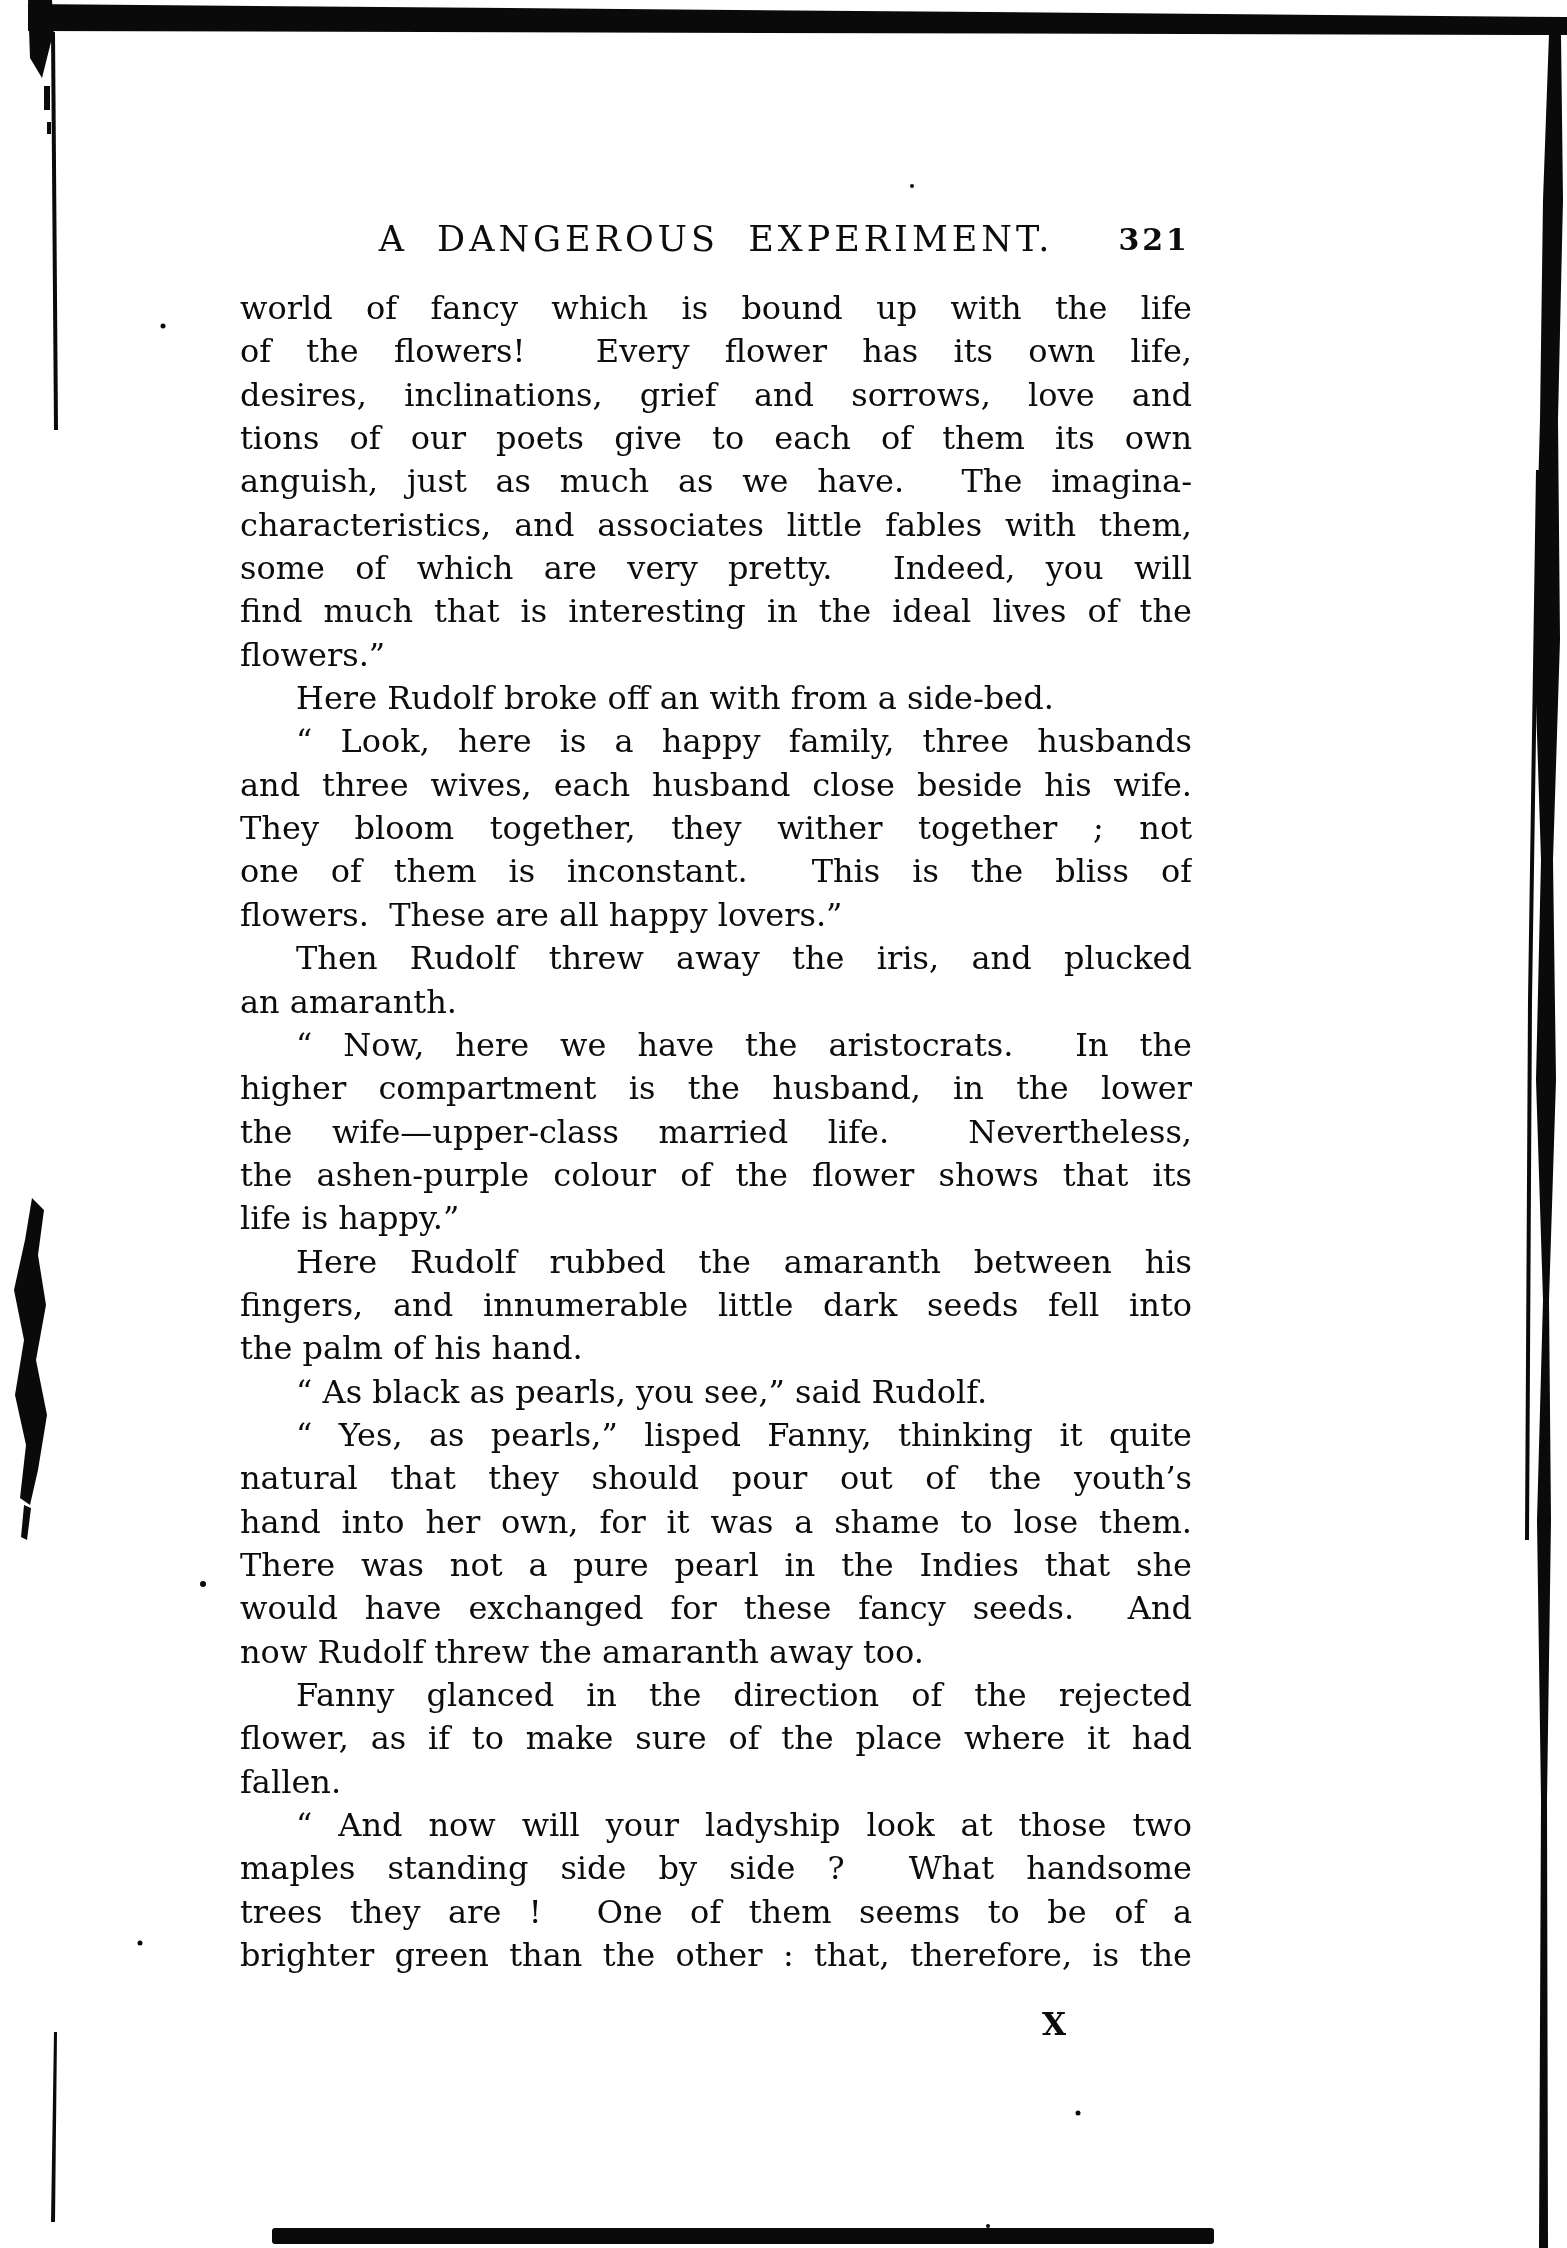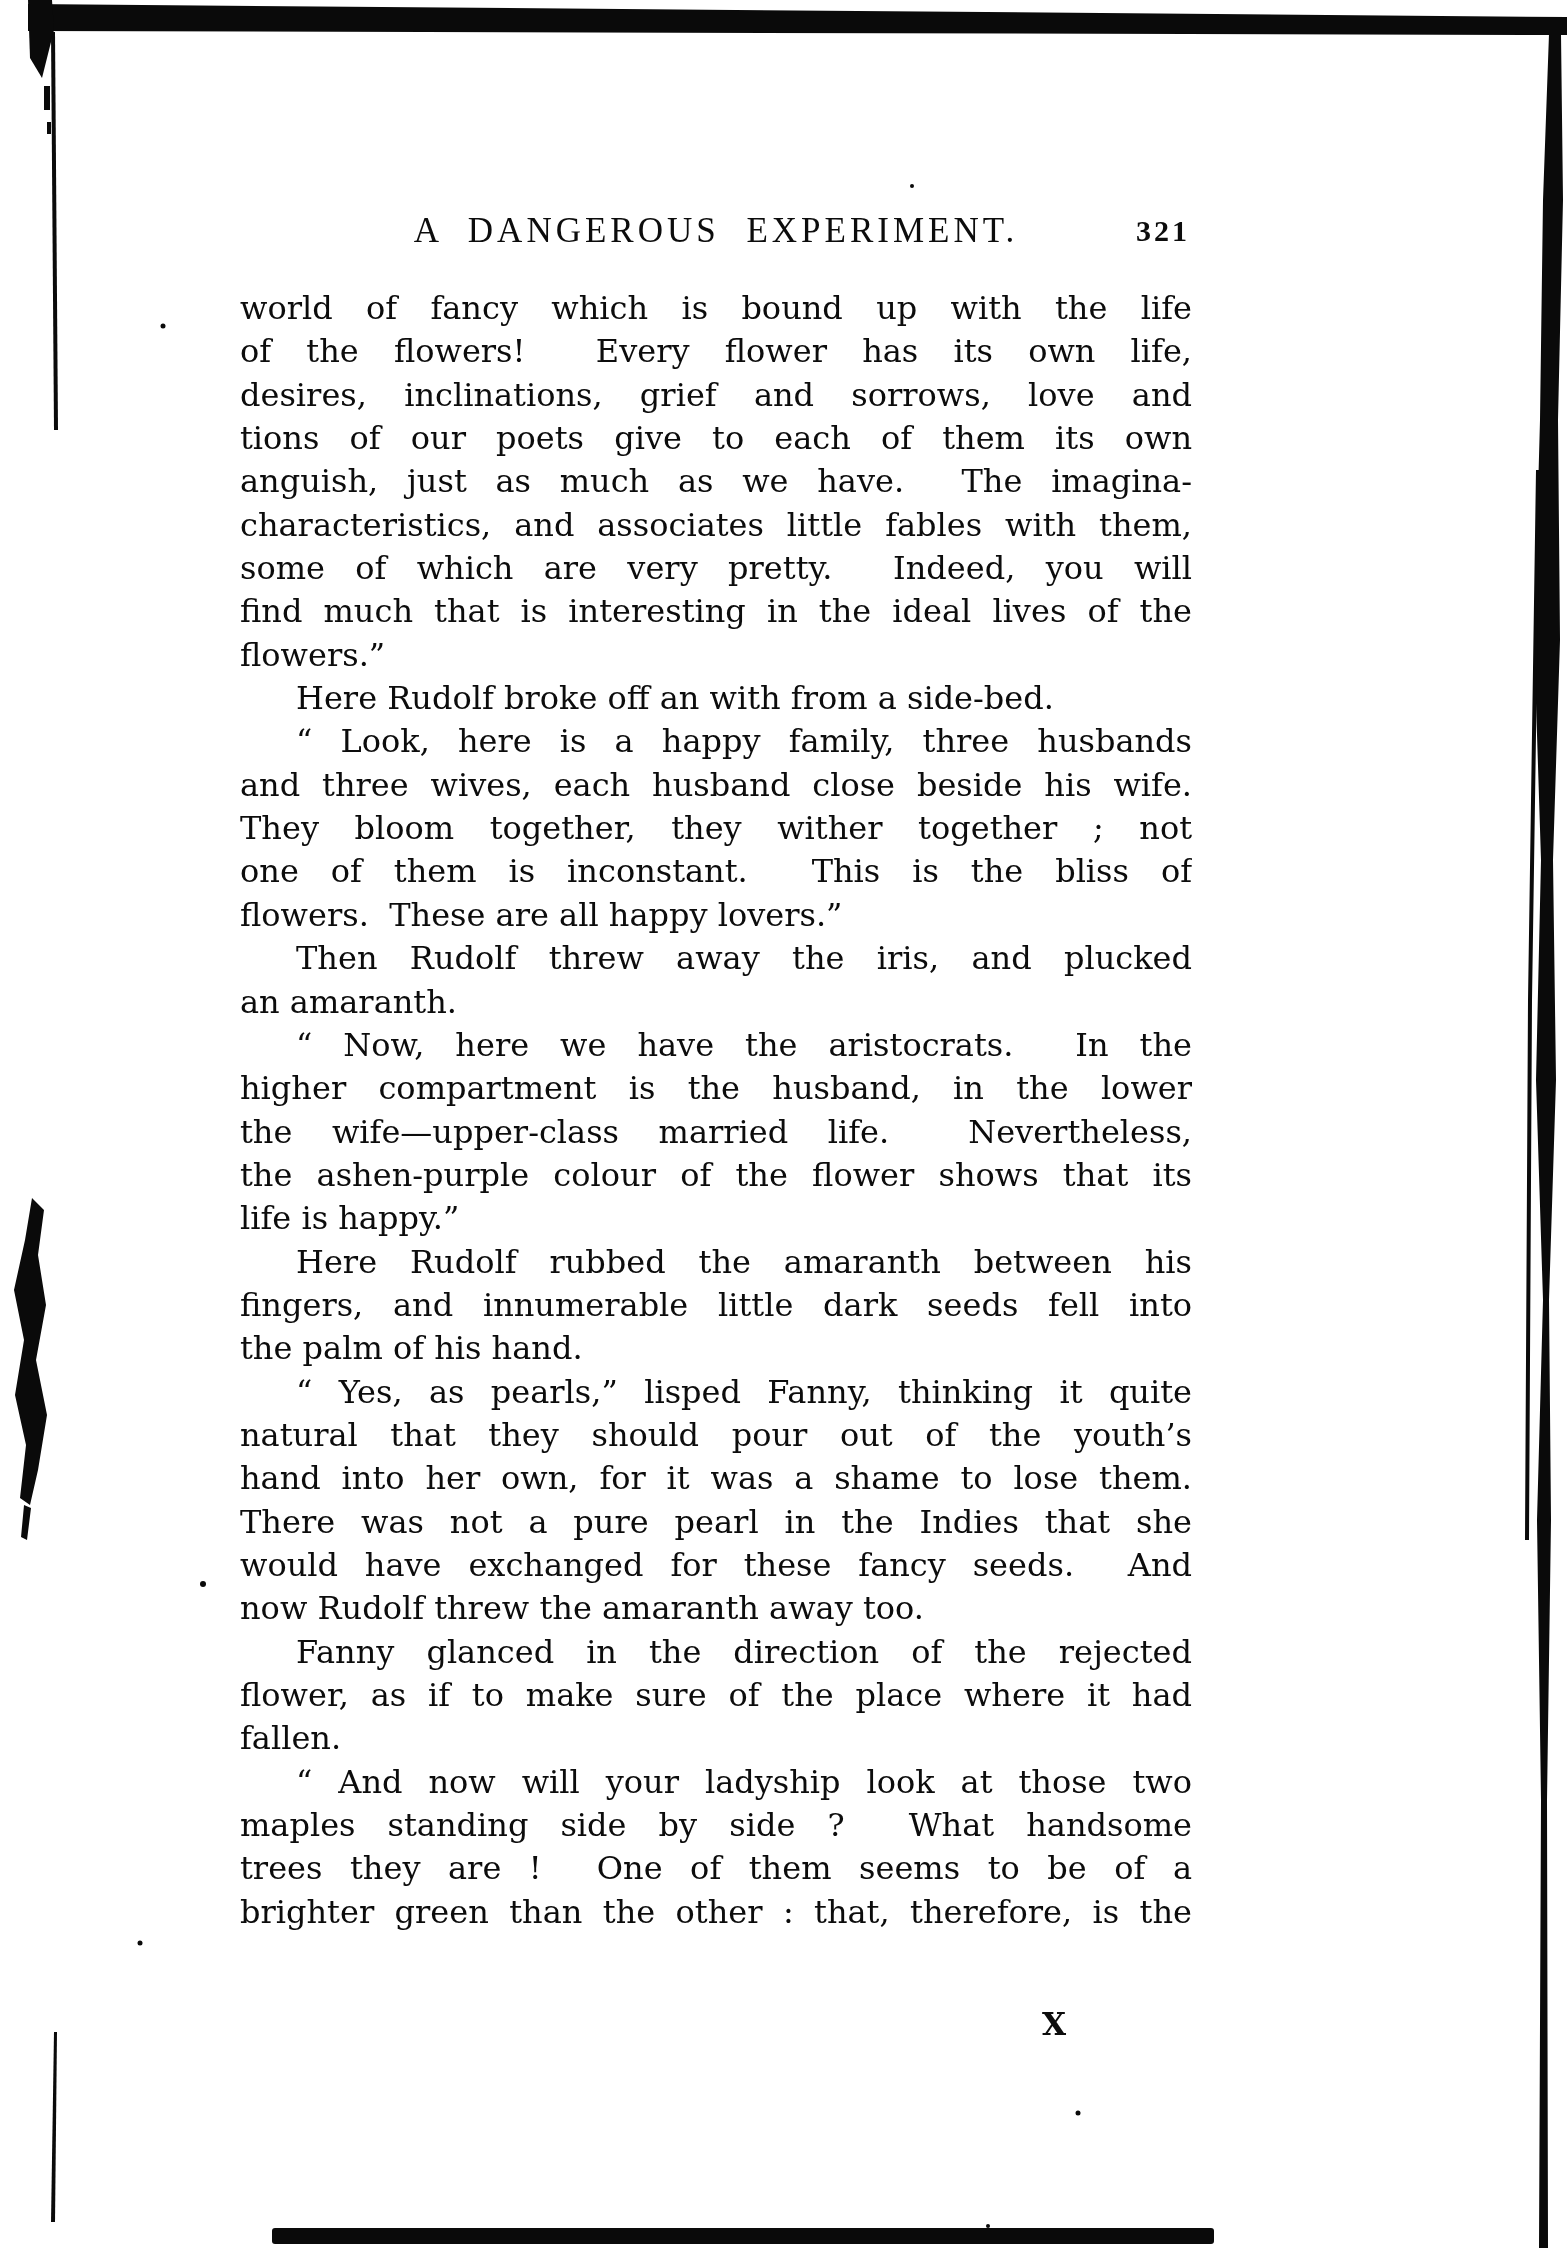--- a/index.html
+++ b/index.html
@@ -5,21 +5,21 @@
   html,body{margin:0;padding:0;background:#e8e8e8;}
   .page{
     position:relative;
     width:1567px;height:2248px;
     background:#ffffff;
     overflow:hidden;
     font-family:"DejaVu Serif","Liberation Serif",serif;
     color:#0c0c0c;
   }
   .artifacts{position:absolute;left:0;top:0;width:1567px;height:2248px;pointer-events:none;}
-  .header{position:absolute;left:240px;top:211px;width:952px;height:48px;font-family:Liberation Serif, serif;}
+  .header{position:absolute;left:240px;top:219px;width:952px;height:48px;}
   .title{
     text-align:center;
     font-size:35px;
     letter-spacing:4px;
     word-spacing:14px;
     white-space:nowrap;
   }
   .pagenum{
     position:absolute;right:2px;top:3px;
     font-size:30px;font-weight:bold;letter-spacing:3px;
@@ -101,20 +101,21 @@
       <div class="line indent">Then Rudolf threw away the iris, and plucked</div>
       <div class="line endline">an amaranth.</div>
       <div class="line indent">“ Now, here we have the aristocrats.  In the</div>
       <div class="line">higher compartment is the husband, in the lower</div>
       <div class="line">the wife—upper-class married life.  Nevertheless,</div>
       <div class="line">the ashen-purple colour of the flower shows that its</div>
       <div class="line endline">life is happy.”</div>
       <div class="line indent">Here Rudolf rubbed the amaranth between his</div>
       <div class="line">fingers, and innumerable little dark seeds fell into</div>
       <div class="line endline">the palm of his hand.</div>
+      <div class="line indent endline">“ As black as pearls, you see,” said Rudolf.</div>
       <div class="line indent">“ Yes, as pearls,” lisped Fanny, thinking it quite</div>
       <div class="line">natural that they should pour out of the youth’s</div>
       <div class="line">hand into her own, for it was a shame to lose them.</div>
       <div class="line">There was not a pure pearl in the Indies that she</div>
       <div class="line">would have exchanged for these fancy seeds.  And</div>
       <div class="line endline">now Rudolf threw the amaranth away too.</div>
       <div class="line indent">Fanny glanced in the direction of the rejected</div>
       <div class="line">flower, as if to make sure of the place where it had</div>
       <div class="line endline">fallen.</div>
       <div class="line indent">“ And now will your ladyship look at those two</div>

